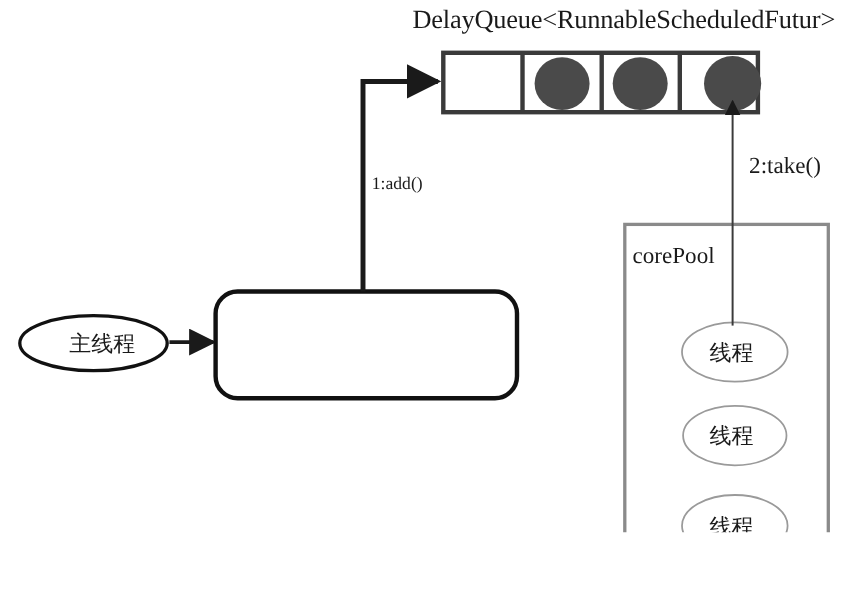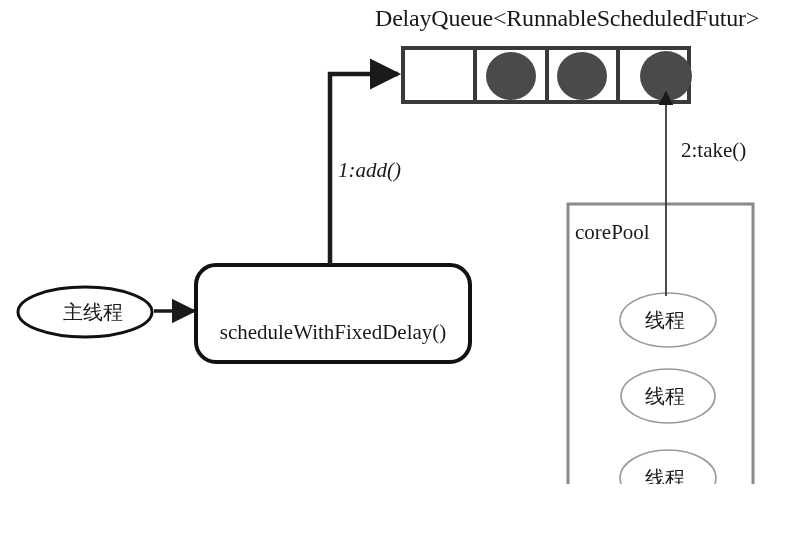--- a/index.html
+++ b/index.html
@@ -38,22 +38,21 @@
   #queue-title {
     left: 375px;
     top: 6px;
     font-size: 24px;
     letter-spacing: -0.2px;
   }
 
   #label-add {
     left: 338px;
     top: 160px;
-    font-size: 21px;
-    font-style: italic;
+    font-size: 16px;
   }
 
   #label-take {
     left: 681px;
     top: 140px;
     font-size: 21px;
   }
 
   #corepool-label {
     left: 575px;
@@ -136,19 +135,18 @@
   <div class="txt" id="queue-title">DelayQueue&lt;RunnableScheduledFutur&gt;</div>
 
   <div class="txt" id="label-add">1:add()</div>
 
   <div class="txt" id="label-take">2:take()</div>
 
   <div class="txt" id="corepool-label">corePool</div>
 
   <div class="txt cjk" id="main-thread-text">主线程</div>
 
-  <div class="method-line" id="method-line-1">scheduleWithFixedDelay()</div>
 
   <div class="txt cjk thread-text" id="thread-text-0">线程</div>
   <div class="txt cjk thread-text" id="thread-text-1">线程</div>
   <div class="txt cjk thread-text" id="thread-text-2">线程</div>
 
 </div>
 
 </body></html>

